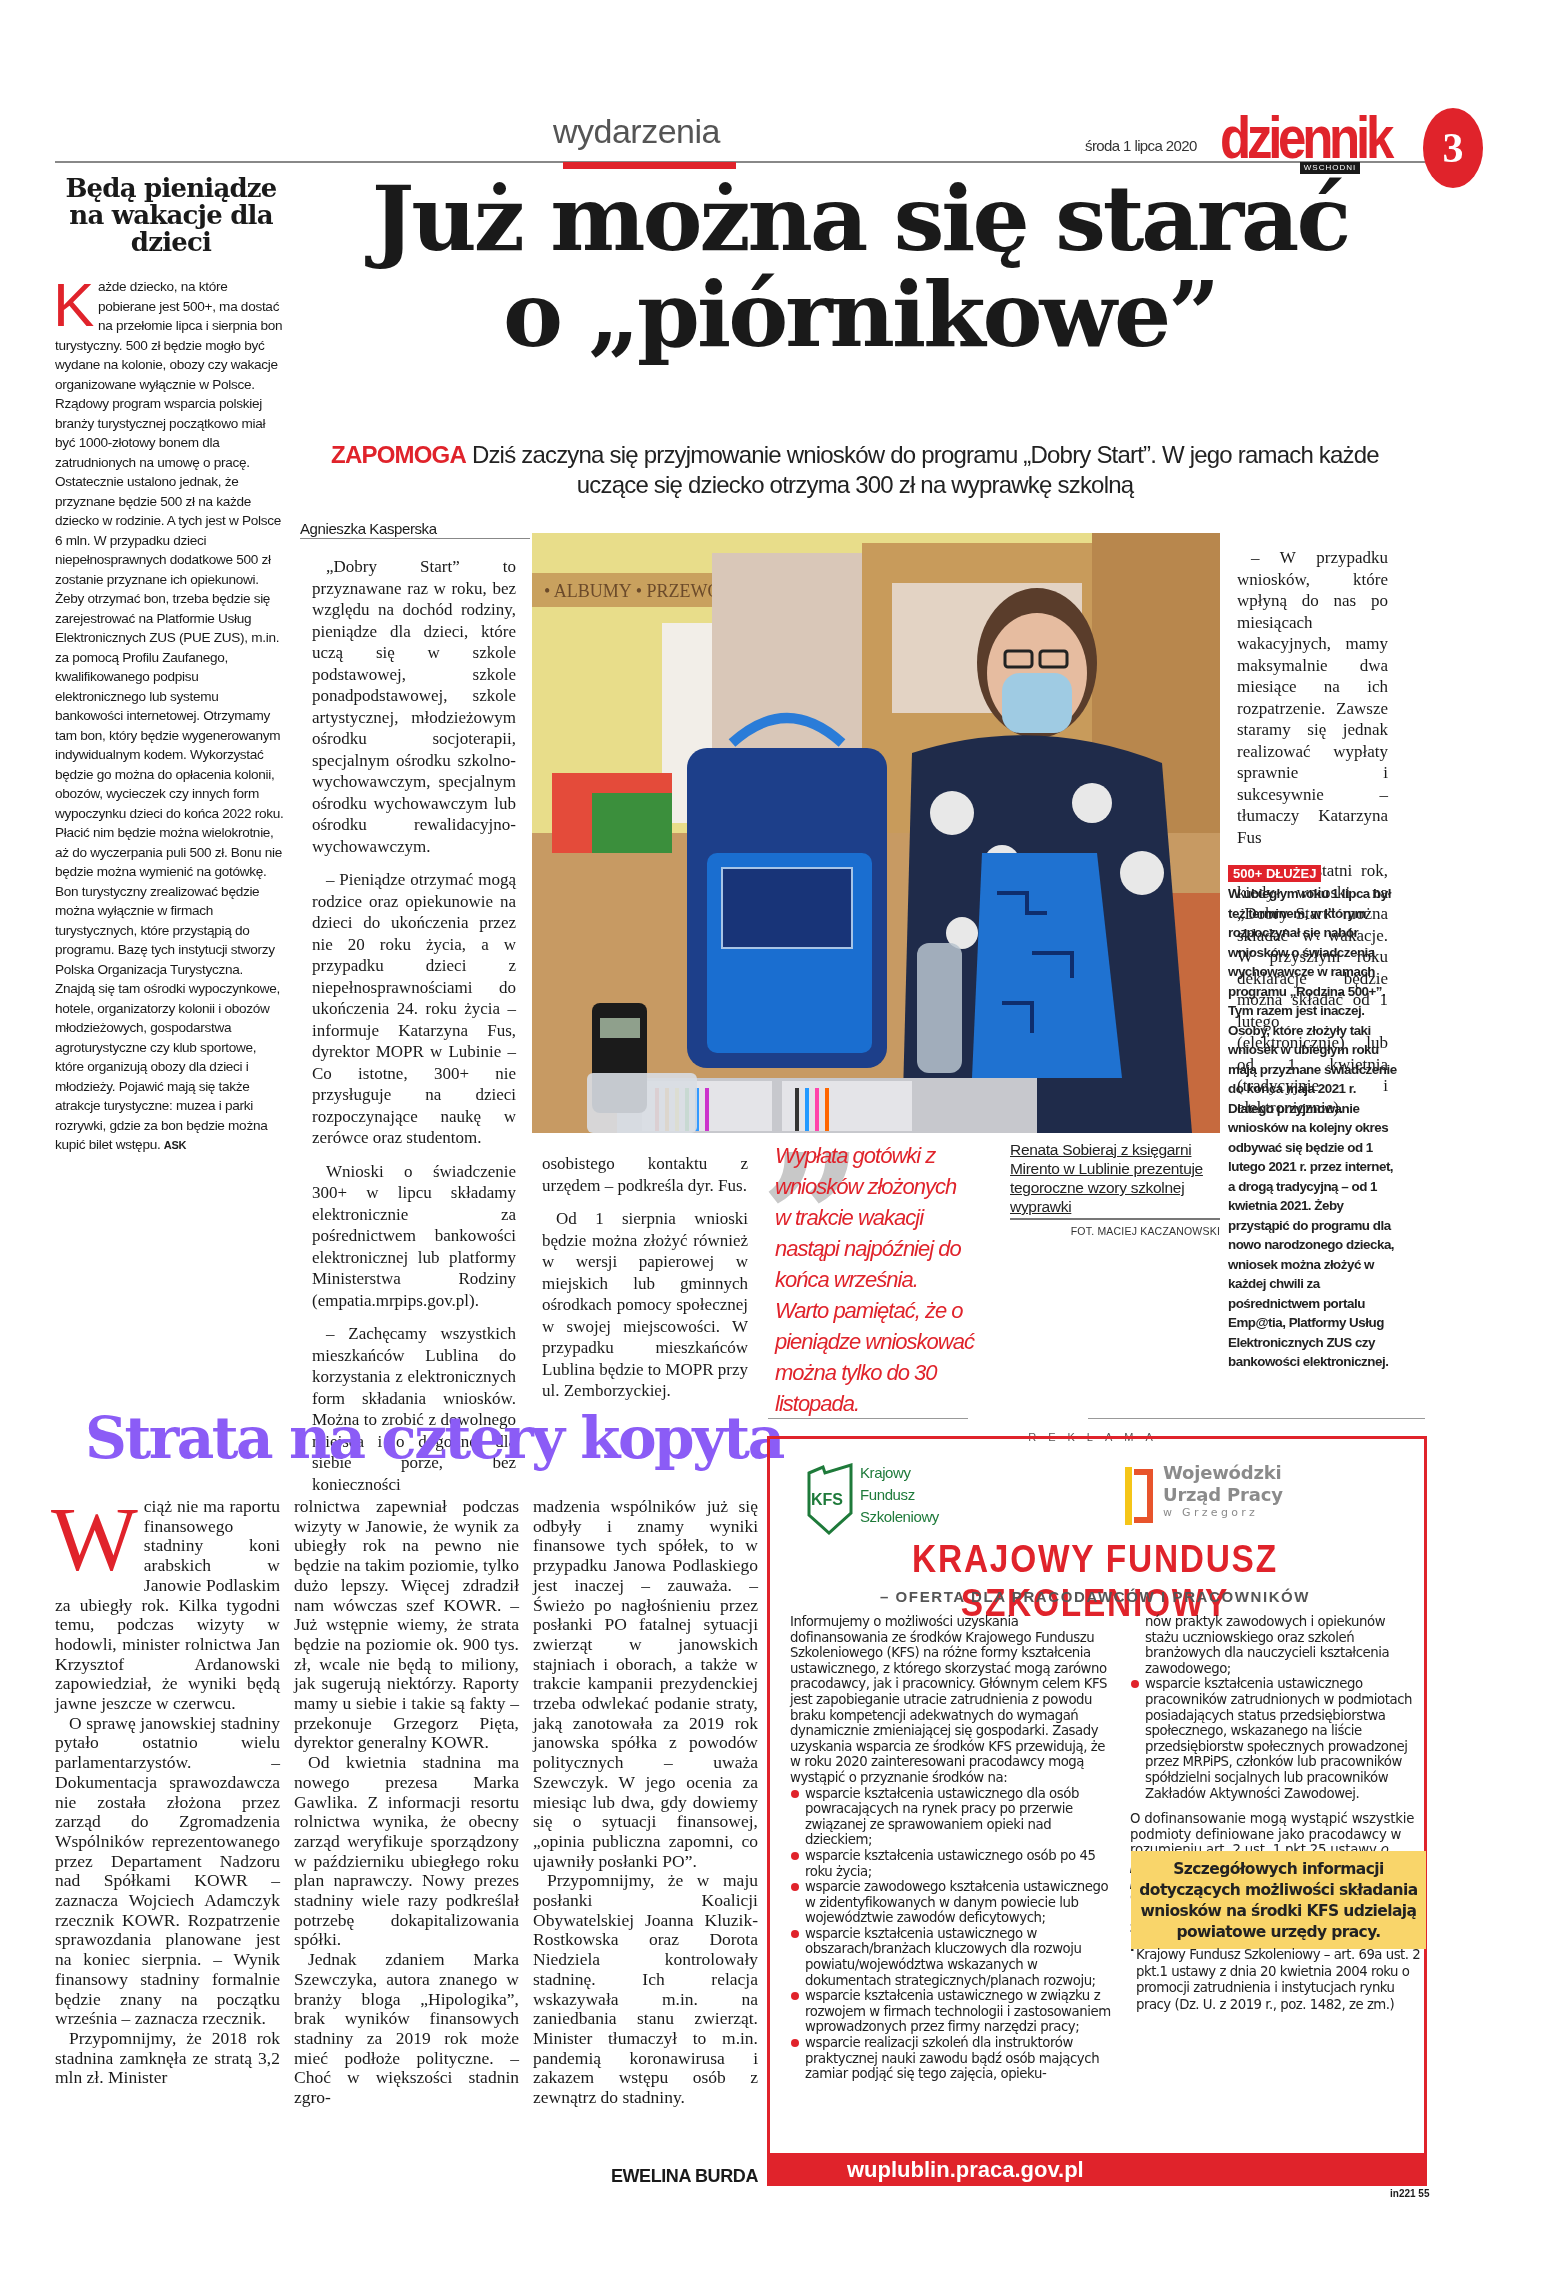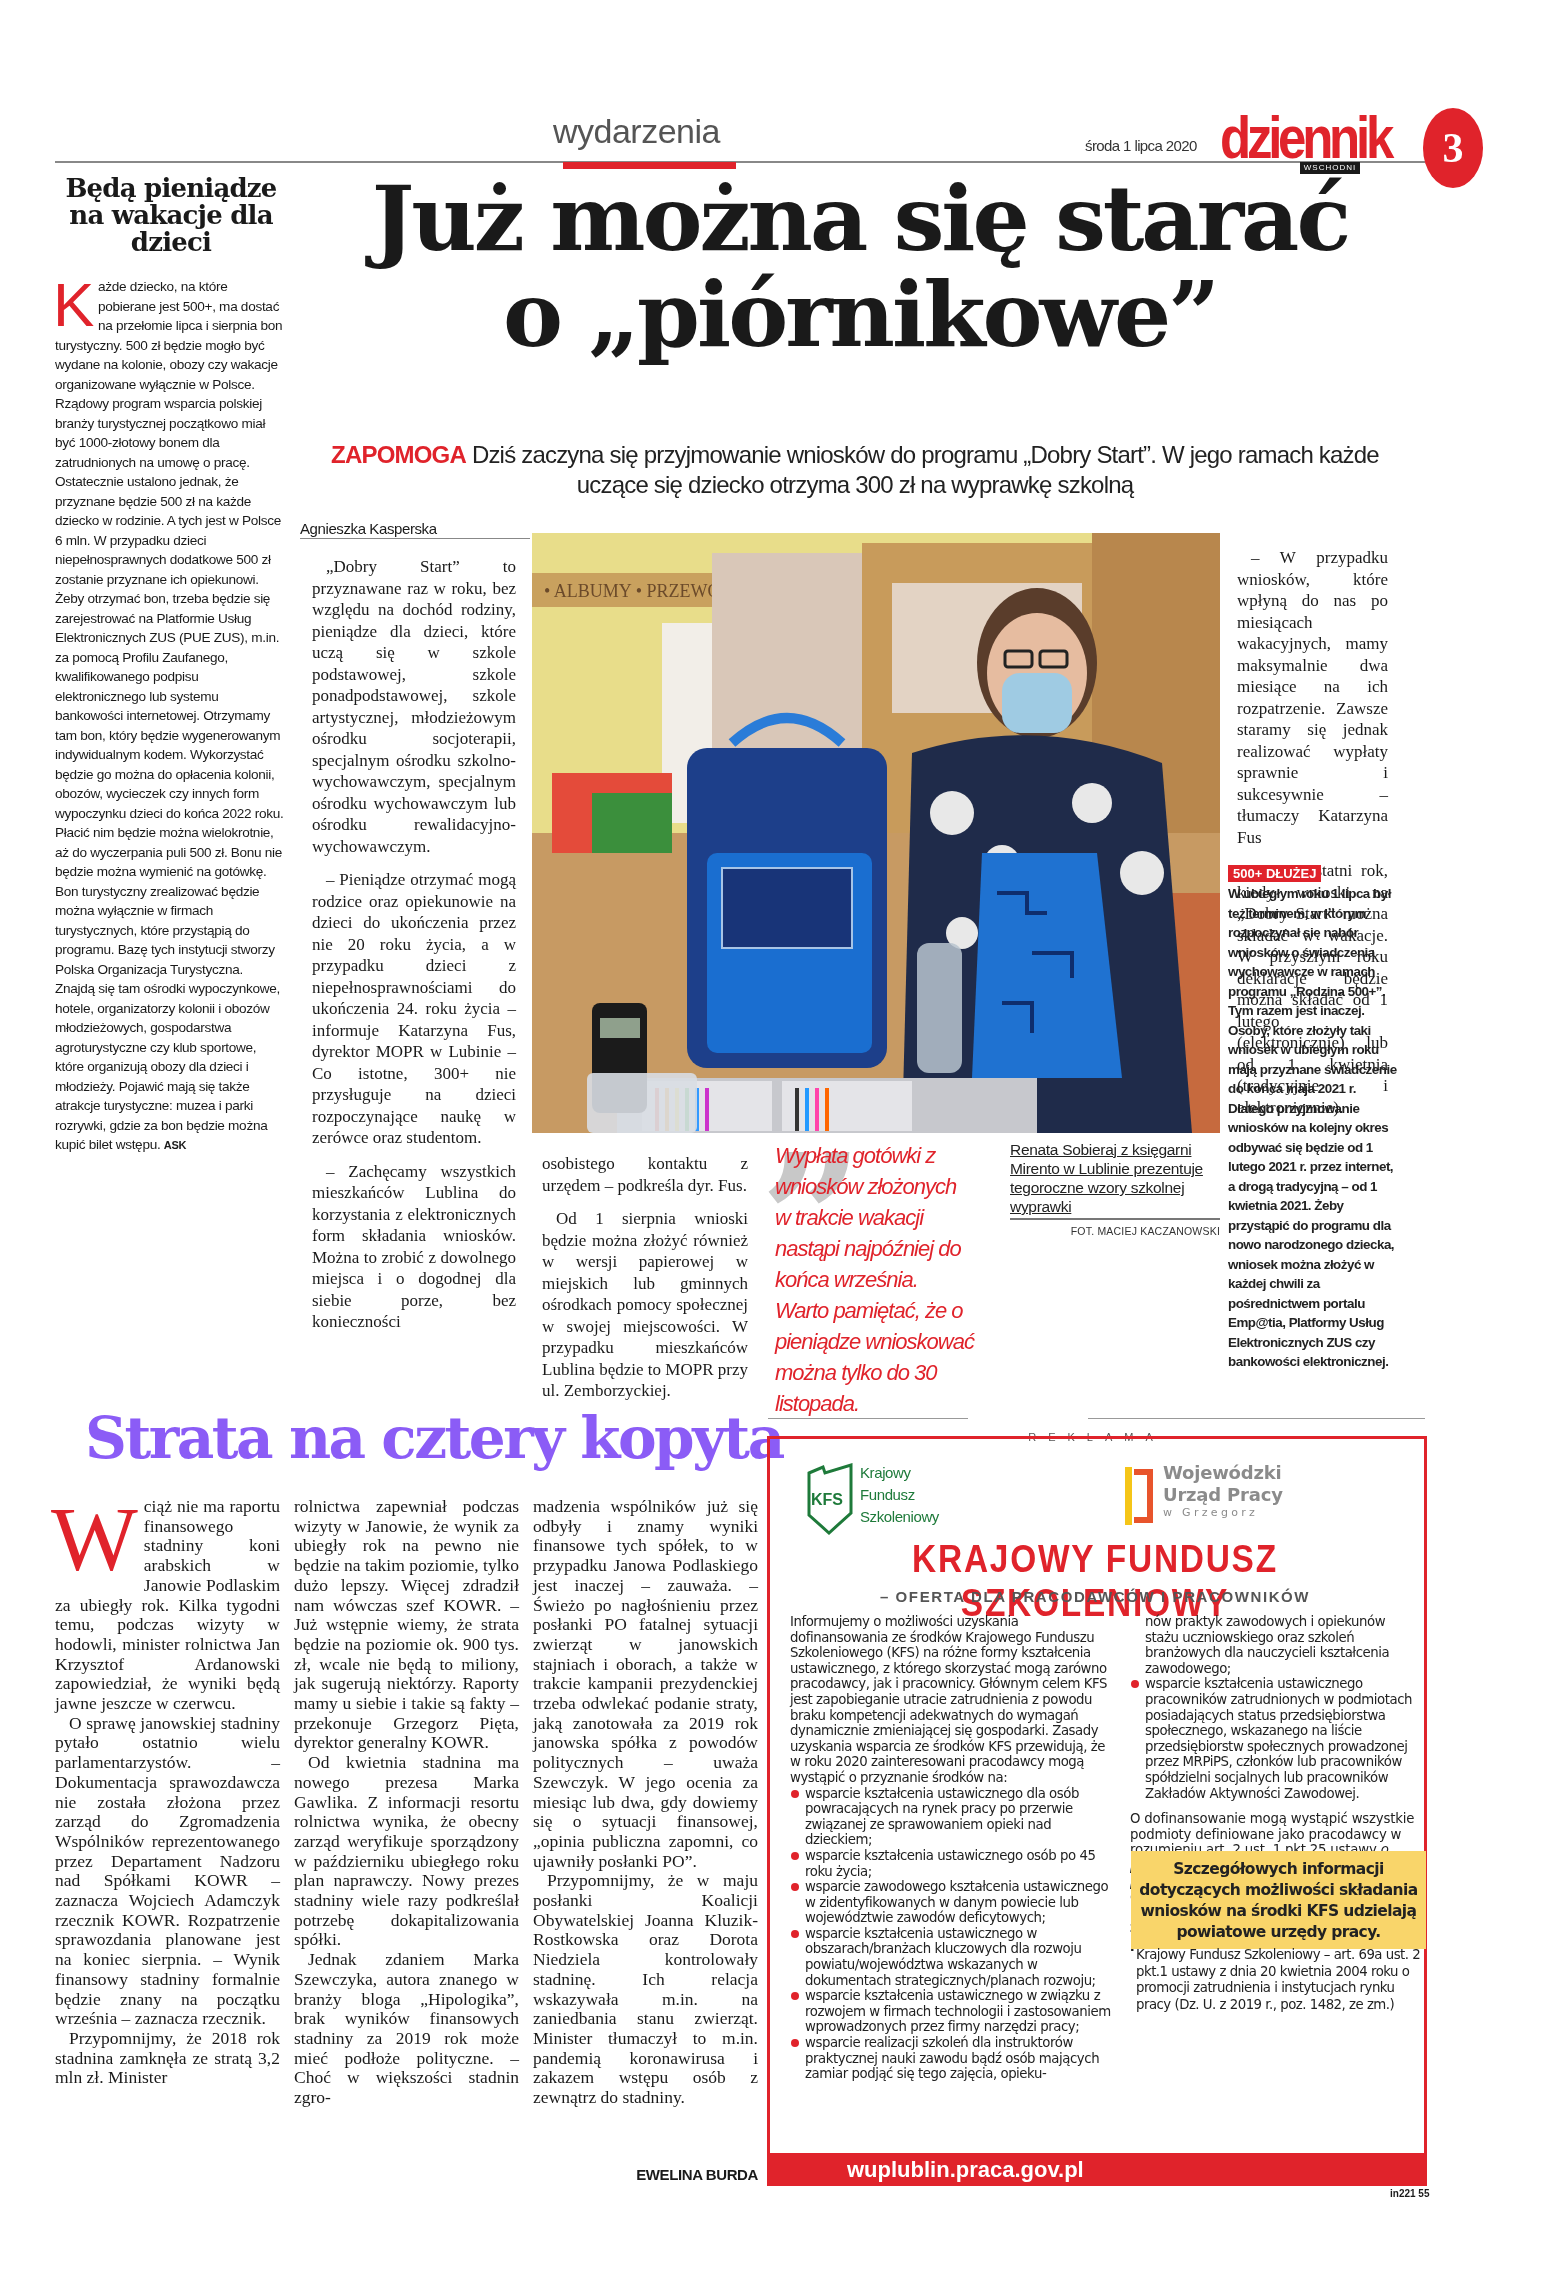--- a/index.html
+++ b/index.html
@@ -53,21 +53,21 @@
 
   
   #art2-title { left:85px; top:1405px; font-size:58px; font-weight:bold; font-family:"DejaVu Serif",serif; letter-spacing:-2.5px; color:#8b5cf6; line-height:66px; }
   .col2-text { font-size:17.5px; line-height:19.7px; font-family:"Liberation Serif",serif; text-align:justify; color:#1a1a1a; }
   .col2-text p { margin:0; text-indent:14px; }
   .col2-text p.noind { text-indent:0; }
   #a2c1 { left:55px; top:1497px; width:225px; }
   #a2c2 { left:294px; top:1497px; width:225px; }
   #a2c3 { left:533px; top:1497px; width:225px; }
   .dropcap-w { float:left; font-size:92px; line-height:80px; color:#e0232b; margin:2px 6px 0 -4px; font-family:"Liberation Serif",serif; }
-  #a2-sig { left:600px; top:2166px; width:158px; text-align:right; font-size:15px; font-weight:bold; font-family:"Liberation Sans",sans-serif; letter-spacing:-0.4px; }
+  #a2-sig { left:600px; top:2166px; width:158px; text-align:right; font-size:18px; font-weight:bold; font-family:"Liberation Sans",sans-serif; letter-spacing:-0.4px; }
 
   
   #ad-label { left:768px; top:1411px; width:657px; text-align:center; font-size:11px; color:#555; letter-spacing:12px; font-family:"Liberation Sans",sans-serif;margin-top:20px; }
   #ad-line-l { left:768px; top:1418px; width:200px; height:1px; background:#999; }
   #ad-line-r { left:1088px; top:1418px; width:337px; height:1px; background:#999; }
   #ad-frame { left:767px; top:1436px; width:654px; height:718px; border:3px solid #e0232b; }
   #ad-footer { left:767px; top:2153px; width:660px; height:33px; background:#e0232b; color:#fff; text-align:right; font-size:22px; font-weight:bold; line-height:33px; font-family:"Liberation Sans",sans-serif; padding-right:0; }
   #ad-footer span { display:inline-block; width:737px; text-align:left; padding-left:80px; box-sizing:border-box; }
   #ad-code { left:1390px; top:2188px; font-size:10px; font-weight:bold; font-family:"Liberation Sans",sans-serif; }
 
@@ -116,20 +116,21 @@
 </div>
 <div class="abs" id="lead">
   <span class="kw">ZAPOMOGA</span>
   <span>Dziś zaczyna się przyjmowanie wniosków do programu „Dobry Start”. W jego ramach każde uczące się dziecko otrzyma 300 zł na wyprawkę szkolną</span>
 </div>
 
 <div class="abs" id="byline">Agnieszka Kasperska</div>
 <div class="abs col-text" id="col1">
   <p>„Dobry Start” to przyznawane raz w roku, bez względu na dochód rodziny, pieniądze dla dzieci, które uczą się w szkole podstawowej, szkole ponadpodstawowej, szkole artystycznej, młodzieżowym ośrodku socjoterapii, specjalnym ośrodku szkolno-wychowawczym, specjalnym ośrodku wychowawczym lub ośrodku rewalidacyjno-wychowawczym.</p>
   <p>– Pieniądze otrzymać mogą rodzice oraz opiekunowie na dzieci do ukończenia przez nie 20 roku życia, a w przypadku dzieci z niepełnosprawnościami do ukończenia 24. roku życia – informuje Katarzyna Fus, dyrektor MOPR w Lubinie – Co istotne, 300+ nie przysługuje na dzieci rozpoczynające naukę w zerówce oraz studentom.</p>
+  <p>Wnioski o świadczenie 300+ w lipcu składamy elektronicznie za pośrednictwem bankowości elektronicznej lub platformy Ministerstwa Rodziny (empatia.mrpips.gov.pl).</p>
   <p>– Zachęcamy wszystkich mieszkańców Lublina do korzystania z elektronicznych form składania wniosków. Można to zrobić z dowolnego miejsca i o dogodnej dla siebie porze, bez konieczności</p>
 </div>
 
 <div class="abs" id="photo">
   <svg width="688" height="600" viewBox="0 0 688 600">
     <rect x="0" y="0" width="688" height="600" fill="#e8dd8a"></rect>
     <rect x="0" y="40" width="250" height="34" fill="#c9a15e"></rect>
     <text x="12" y="64" font-size="18" fill="#6b4a2a" font-family="Liberation Serif, serif">• ALBUMY • PRZEWODNIKI</text>
     <rect x="130" y="90" width="90" height="200" fill="#f2eee8"></rect>
     <rect x="180" y="20" width="150" height="260" fill="#d9c7b8"></rect>

